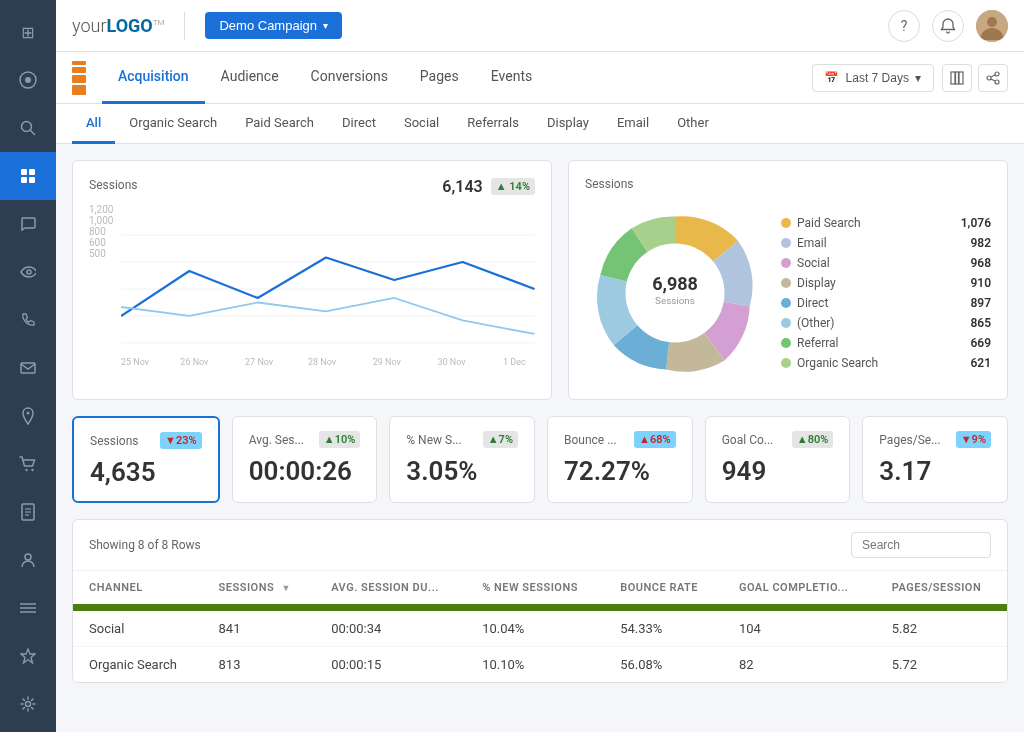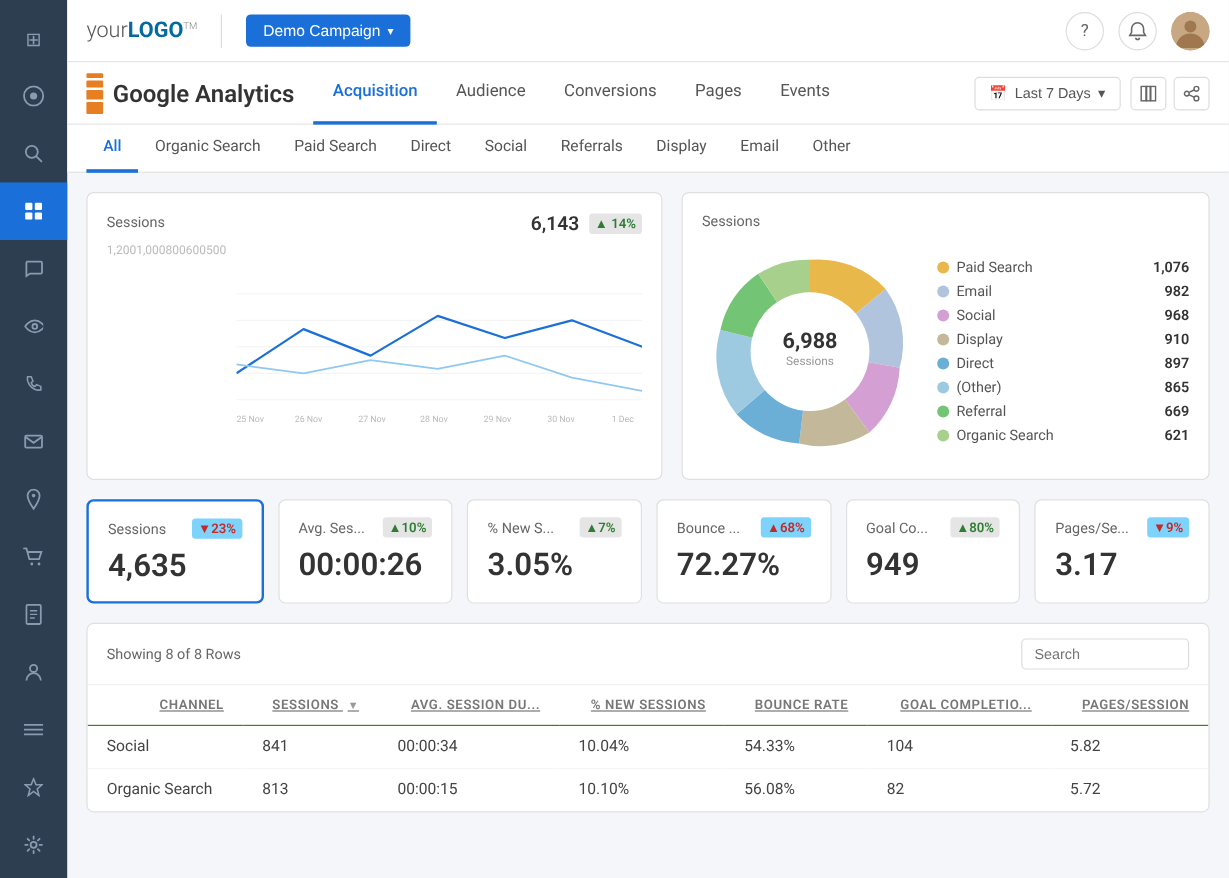--- a/index.html
+++ b/index.html
@@ -77,21 +77,21 @@
     .metric-header { display: flex; justify-content: space-between; align-items: center; margin-bottom: 8px; }
     .metric-name { font-size: 12px; color: #666; }
     .metric-value { font-size: 26px; font-weight: 600; color: #333; }
 
     
     .table-card { background: #fff; border-radius: 6px; border: 1px solid #e0e0e0; overflow: hidden; }
     .table-header { display: flex; justify-content: space-between; align-items: center; padding: 12px 16px; border-bottom: 1px solid #f0f0f0; }
     .table-info { font-size: 12px; color: #666; }
     .table-search { border: 1px solid #ddd; border-radius: 4px; padding: 5px 10px; font-size: 12px; color: #999; width: 140px; outline: none; }
     table { width: 100%; border-collapse: collapse; }
-    th { text-align: right; padding: 10px 16px; font-size: 11px; font-weight: 600; color: #777; text-transform: uppercase; letter-spacing: 0.5px; border-bottom: 1px solid #4d7c0f; text-decoration: underline; }
+    th { text-align: left; padding: 10px 16px; font-size: 11px; font-weight: 600; color: #777; text-transform: uppercase; letter-spacing: 0.5px; border-bottom: 7px solid #4d7c0f; }
     td { padding: 10px 16px; font-size: 13px; color: #444; border-bottom: 1px solid #f5f5f5; }
     tr:last-child td { border-bottom: none; }
     .sort-icon { font-size: 9px; color: #999; margin-left: 4px; }
   </style>
 </head>
 <body>
 
 <div class="sidebar">
   <div class="sidebar-top">
     <div class="sidebar-icon">⊞</div>
@@ -218,21 +218,20 @@
   </div>
 
   <div class="subnav">
     <div class="ga-logo">
       <div class="ga-bar-icon">
         <div class="ga-bar" style="height:4px;background:#e67e22;"></div>
         <div class="ga-bar" style="height:6px;background:#e67e22;"></div>
         <div class="ga-bar" style="height:8px;background:#e67e22;"></div>
         <div class="ga-bar" style="height:10px;background:#e67e22;"></div>
       </div>
-      <span class="ga-title">Google Analytics</span>
     </div>
     <div class="subnav-item active">Acquisition</div>
     <div class="subnav-item">Audience</div>
     <div class="subnav-item">Conversions</div>
     <div class="subnav-item">Pages</div>
     <div class="subnav-item">Events</div>
     <div class="subnav-spacer"></div>
     <button class="date-btn">
       <span>📅</span>
       <span>Last 7 Days</span>
@@ -277,21 +276,21 @@
       <div class="card line-chart-card">
         <div class="card-header">
           <span class="card-title">Sessions</span>
           <div class="card-stat">
             <span class="stat-value">6,143</span>
             <span class="stat-badge badge-up">▲ 14%</span>
           </div>
         </div>
 
         <div style="display:flex; gap:4px;">
-          <div style="display:flex;flex-direction:row;padding-bottom:20px;padding-right:4px;">
+          <div style="display:flex;flex-direction:column;padding-bottom:20px;padding-right:4px;">
             <span style="font-size:10px;color:#bbb;">1,200</span>
             <span style="font-size:10px;color:#bbb;">1,000</span>
             <span style="font-size:10px;color:#bbb;">800</span>
             <span style="font-size:10px;color:#bbb;">600</span>
             <span style="font-size:10px;color:#bbb;">500</span>
           </div>
           <div style="flex:1;">
             <svg viewBox="0 0 460 180" width="100%" height="170">
 
               <line x1="0" y1="30" x2="460" y2="30" stroke="#f0f0f0" stroke-width="1"></line>

